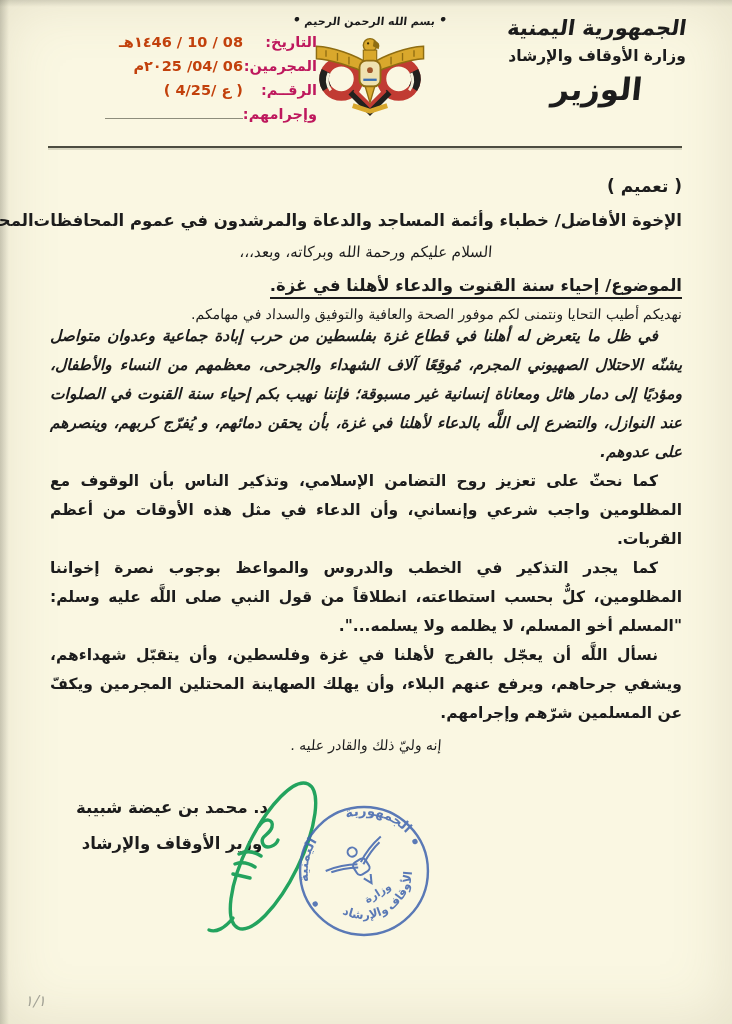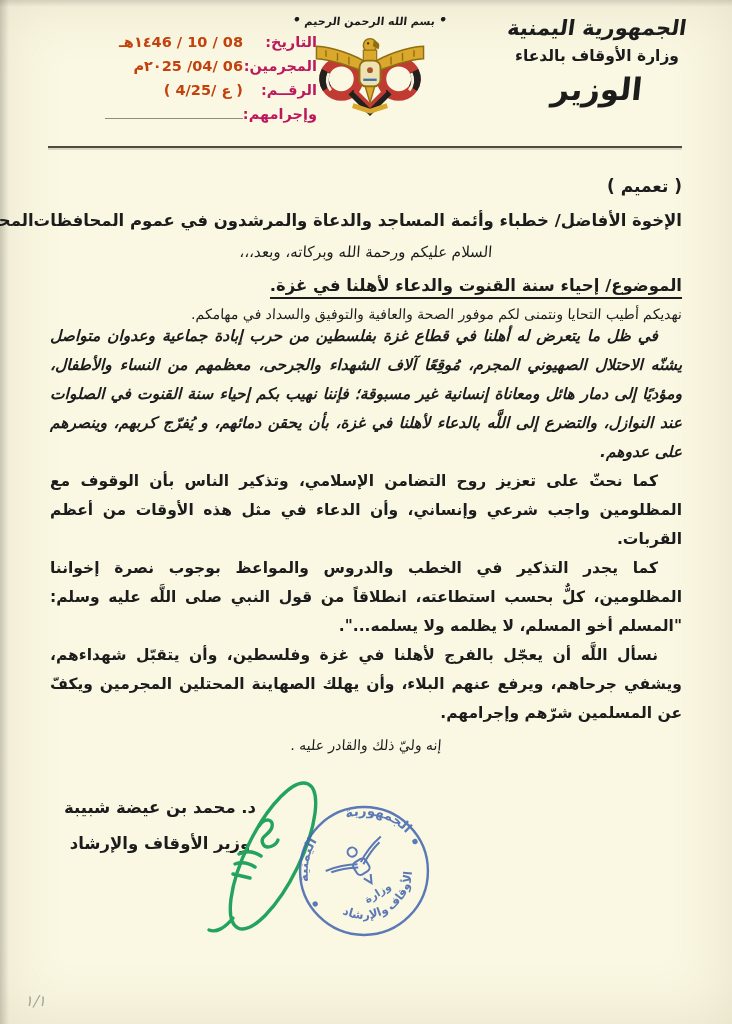--- a/index.html
+++ b/index.html
@@ -45,37 +45,37 @@
   .salam{text-align:center;font-size:15px;margin-top:13px;font-weight:normal;transform:skewX(-4deg);}
   .subject{margin-top:15px;font-weight:bold;font-size:16.5px;}
   .subject span{border-bottom:2.2px solid #1c1c1c;padding-bottom:2px;}
   .greeting{font-size:14px;margin-top:11px;font-weight:normal;transform:skewX(-3deg);transform-origin:right;}
   .body-par{font-size:15.5px;font-weight:bold;line-height:29px;text-align:justify;
     margin:0;text-indent:24px;}
   .body-par.first{font-style:italic;}
   .closing{font-size:14px;margin-top:9px;text-align:center;font-weight:normal;transform:skewX(-4deg);}
 
   
-  .sig-block{position:absolute;top:798px;left:56px;width:208px;text-align:center;font-weight:bold;}
+  .sig-block{position:absolute;top:798px;left:68px;width:208px;text-align:center;font-weight:bold;}
   .sig-name{font-size:16.5px;}
   .sig-title{font-size:16.5px;margin-top:17px;}
   .sig-scribble{position:absolute;left:193px;top:768px;}
   .stamp{position:absolute;left:295px;top:802px;opacity:.88;}
 
   .page-num{position:absolute;left:26px;bottom:14px;color:#a3a296;font-size:15px;
     transform:skewX(-14deg);font-weight:normal;direction:ltr;}
 </style>
 </head>
 <body>
 
 <div class="paper">
 
   <div class="hdr-right">
     <div class="republic">الجمهورية اليمنية</div>
-    <div class="ministry">وزارة الأوقاف بالدعاء</div>
+    <div class="ministry">وزارة الأوقاف والإرشاد</div>
     <div class="minister">الوزير</div>
   </div>
 
   <div class="hdr-center">
     <div class="bismillah"><span class="dot">•</span> <span>بسم الله الرحمن الرحيم</span> <span class="dot">•</span></div>
     <div class="emblem">
       <svg width="116" height="88" viewBox="0 0 120 92">
 
         <circle cx="30" cy="50" r="18" fill="none" stroke="#c13b33" stroke-width="10"></circle>
         <circle cx="90" cy="50" r="18" fill="none" stroke="#c13b33" stroke-width="10"></circle>

